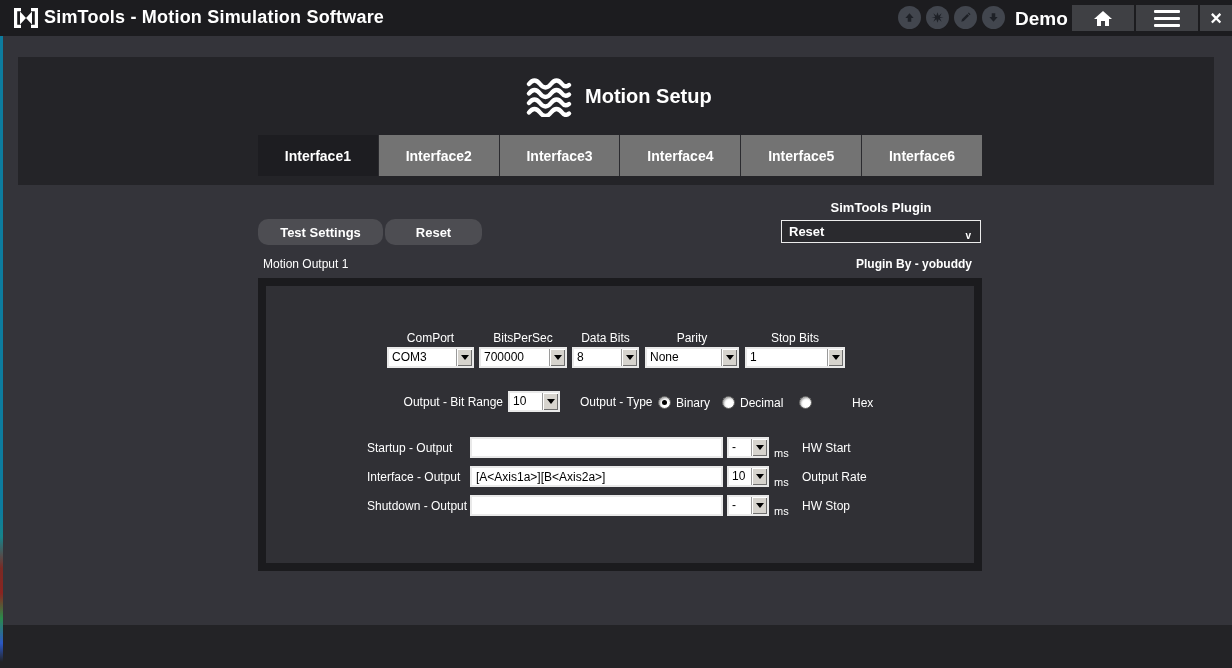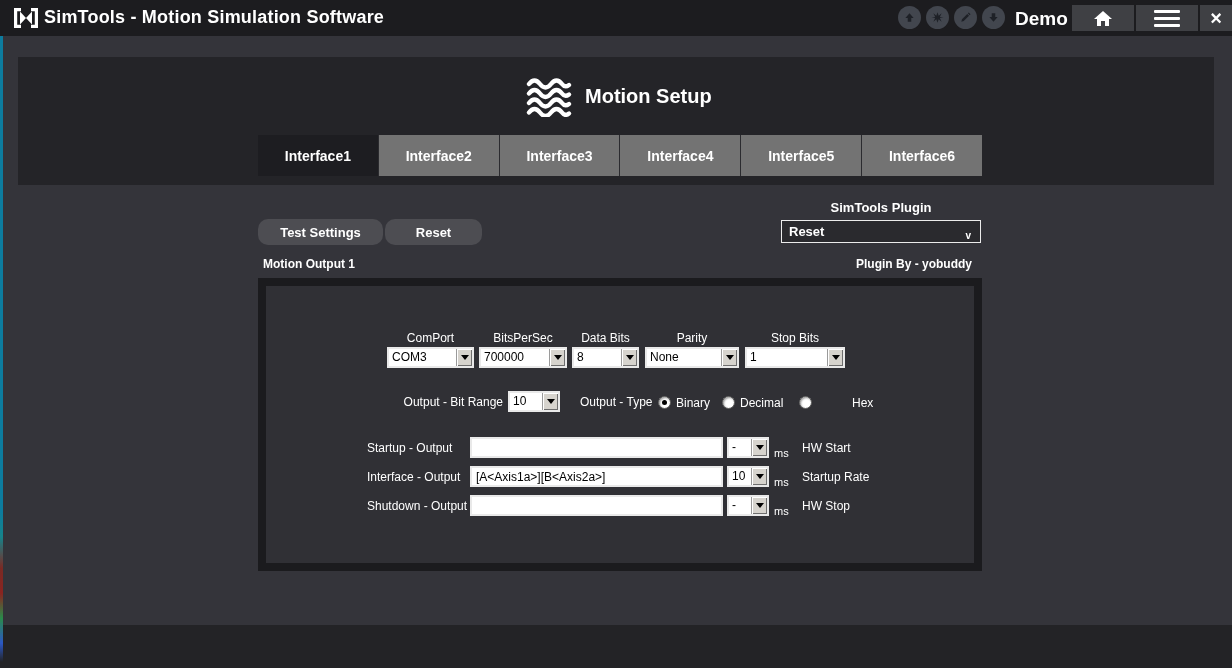--- a/index.html
+++ b/index.html
@@ -45,21 +45,21 @@
   .btn-test { left:258px; width:125px; background:#4d4d52; }
   .btn-reset { left:385px; width:97px; background:#4d4d52; }
   .btn-save { left:484px; width:150px; background:#048b04; }
   .sel-plugin-label { position:absolute; left:781px; top:200px; width:200px; text-align:center;
                       color:#fff; font-size:13px; font-weight:bold; }
   .plugin-combo { position:absolute; left:781px; top:220px; width:200px; height:23px; background:#2a2a2e;
                   border:1px solid #ececec; color:#fff; font-size:13px; font-weight:bold; line-height:21px;
                   padding-left:7px; cursor:pointer; }
   .plugin-combo .vee { position:absolute; right:9px; top:4px; font-size:10px; font-weight:bold; }
 
-  .motion-output-title { position:absolute; left:263px; top:257px; color:#fff; font-size:12px; font-weight:bold; }
+  .motion-output-title { position:absolute; left:263px; top:257px; color:#fff; font-size:12px; font-weight:normal; }
   .plugin-by { position:absolute; left:782px; top:257px; width:190px; text-align:right; color:#fff; font-size:12px; font-weight:bold; }
 
   
   .mo-panel { position:absolute; left:258px; top:278px; width:724px; height:293px;
               background:#303035; border:8px solid #1b1b1e; }
 
   .flabel { position:absolute; color:#fff; font-size:12px; text-align:center; }
   .wcombo { position:absolute; height:21px; background:#fff; border:2px solid #e9e9e9; cursor:pointer; }
   .wcombo .val { position:absolute; left:3px; top:1px; font-size:12px; color:#000; white-space:nowrap; overflow:hidden; }
   .wcombo .dd { position:absolute; right:0; top:0; bottom:0; width:16px; background:#d6d3cd;
@@ -236,21 +236,21 @@
 
   <div class="rlabel" style="left:367px;top:470px">Interface - Output</div>
   <input class="winput" style="left: 470px; top: 466px; width: 253px;" value="[A&lt;Axis1a&gt;][B&lt;Axis2a&gt;]">
   <div class="wcombo" style="left:727px;top:466px;width:42px">
     <span class="val">10</span>
     <span class="dd">
         <span class="tri"></span>
       </span>
   </div>
   <div class="ms-label" style="left:774px;top:476px">ms</div>
-  <div class="rlabel" style="left:802px;top:470px">Startup Rate</div>
+  <div class="rlabel" style="left:802px;top:470px">Output Rate</div>
 
   <div class="rlabel" style="left:367px;top:499px">Shutdown - Output</div>
   <input class="winput" style="left: 470px; top: 495px; width: 253px;" value="">
   <div class="wcombo" style="left:727px;top:495px;width:42px">
     <span class="val">-</span>
     <span class="dd">
         <span class="tri"></span>
       </span>
   </div>
   <div class="ms-label" style="left:774px;top:505px">ms</div>

